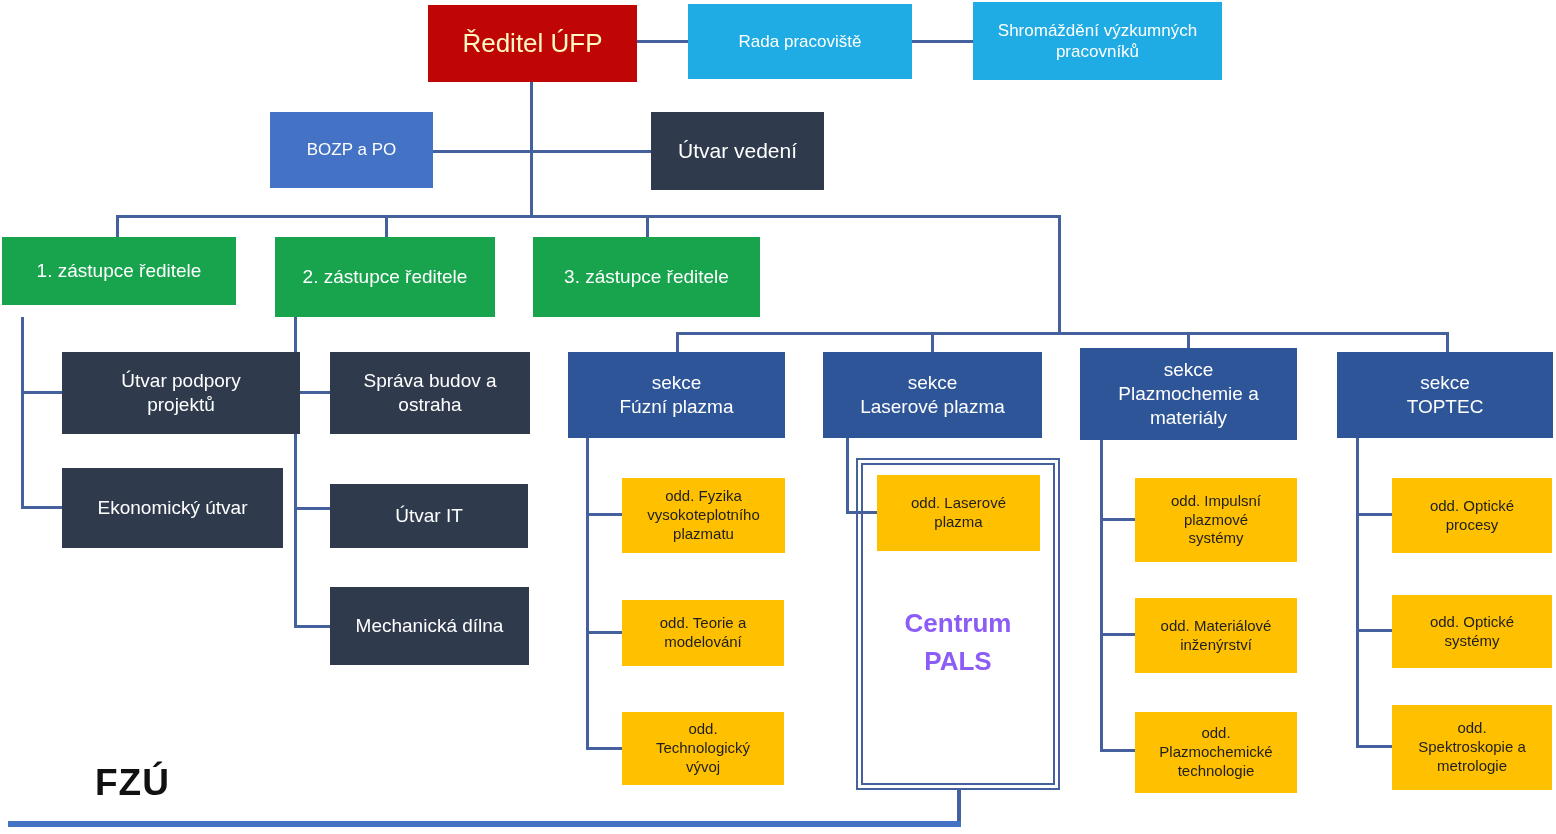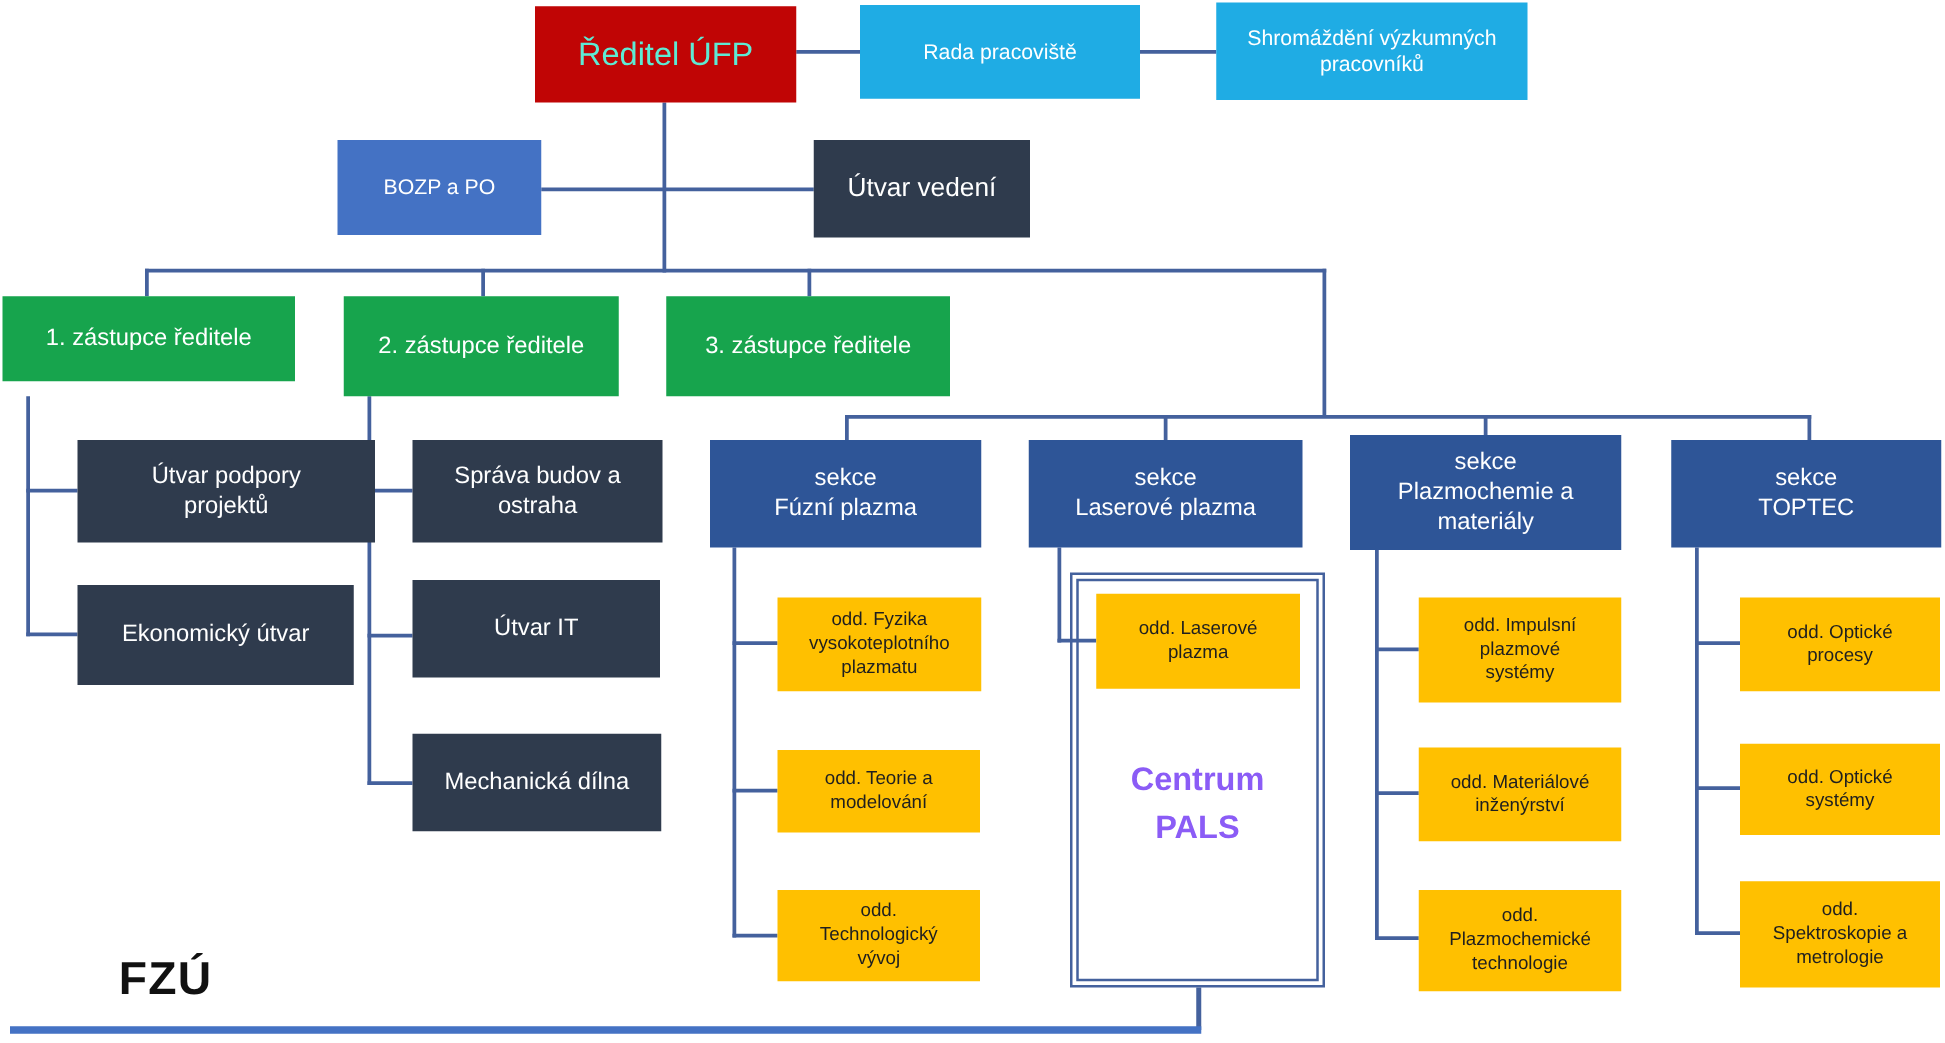--- a/index.html
+++ b/index.html
@@ -5,21 +5,21 @@
   html,body{margin:0;padding:0;background:#ffffff;}
   #canvas{
     position:relative;width:1556px;height:834px;background:#ffffff;overflow:hidden;
     font-family:"Liberation Sans",sans-serif;
   }
   .node{
     position:absolute;display:flex;align-items:center;justify-content:center;
     text-align:center;white-space:pre-line;line-height:1.25;z-index:3;
     box-sizing:border-box;padding:2px 6px;
   }
-  .red{background:#C00505;color:#5eead4;}
+  .red{background:#C00505;color:#fef9c3;}
   .cyan{background:#1FACE4;color:#ffffff;}
   .blue{background:#4472C4;color:#ffffff;}
   .dark{background:#2F3B4D;color:#ffffff;}
   .green{background:#17A44D;color:#ffffff;}
   .navy{background:#2E5597;color:#ffffff;}
   .yellow{background:#FFC000;color:#1F1F1F;}
   .ln{position:absolute;background:#44619D;z-index:2;}
   .thick{background:#4472C4;}
   .pals{
     position:absolute;left:856px;top:458px;width:204px;height:332px;
@@ -101,21 +101,21 @@
   <div class="node green" style="left:2px;top:237px;width:234px;height:68px;font-size:19px">1. zástupce ředitele</div>
   <div class="node green" style="left:275px;top:237px;width:220px;height:80px;font-size:19px">2. zástupce ředitele</div>
   <div class="node green" style="left:533px;top:237px;width:227px;height:80px;font-size:19px">3. zástupce ředitele</div>
 
   <div class="node dark" style="left:62px;top:352px;width:238px;height:82px;font-size:19px">Útvar podpory
 projektů</div>
   <div class="node dark" style="left:62px;top:468px;width:221px;height:80px;font-size:19px">Ekonomický útvar</div>
 
   <div class="node dark" style="left:330px;top:352px;width:200px;height:82px;font-size:19px">Správa budov a
 ostraha</div>
-  <div class="node dark" style="left:330px;top:464px;width:198px;height:78px;font-size:19px">Útvar IT</div>
+  <div class="node dark" style="left:330px;top:484px;width:198px;height:64px;font-size:19px">Útvar IT</div>
   <div class="node dark" style="left:330px;top:587px;width:199px;height:78px;font-size:19px">Mechanická dílna</div>
 
   <div class="node navy" style="left:568px;top:352px;width:217px;height:86px;font-size:19px">sekce
 Fúzní plazma</div>
   <div class="node navy" style="left:823px;top:352px;width:219px;height:86px;font-size:19px">sekce
 Laserové plazma</div>
   <div class="node navy" style="left:1080px;top:348px;width:217px;height:92px;font-size:19px">sekce
 Plazmochemie a
 materiály</div>
   <div class="node navy" style="left:1337px;top:352px;width:216px;height:86px;font-size:19px">sekce

